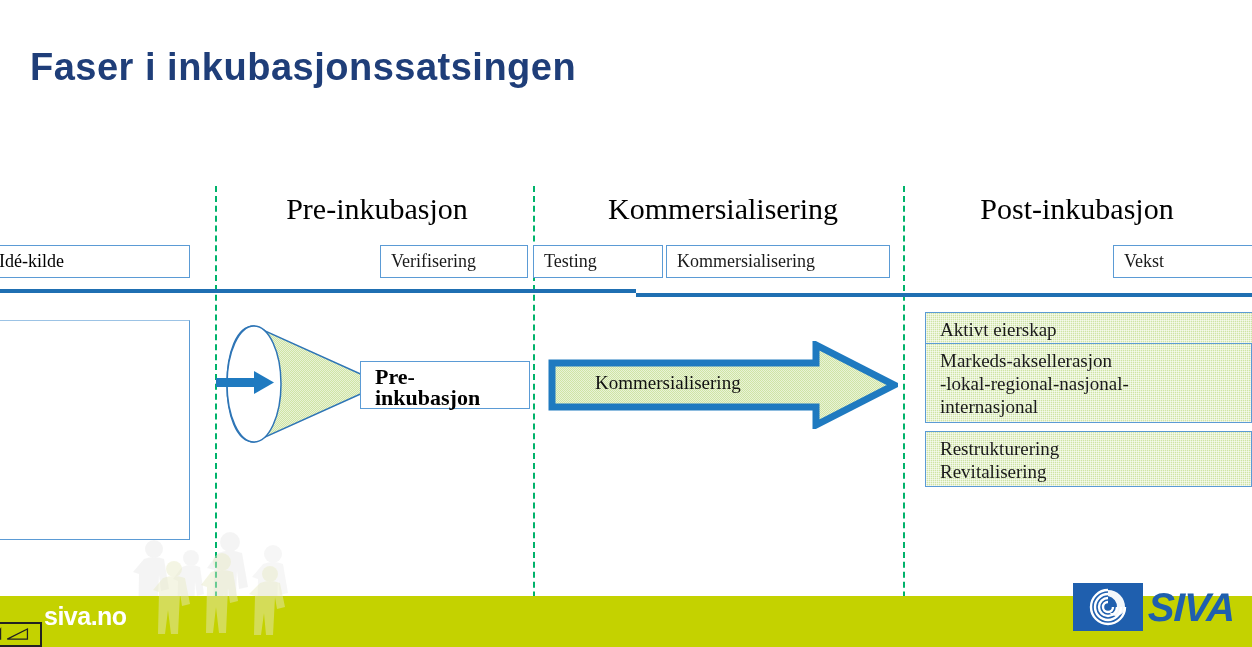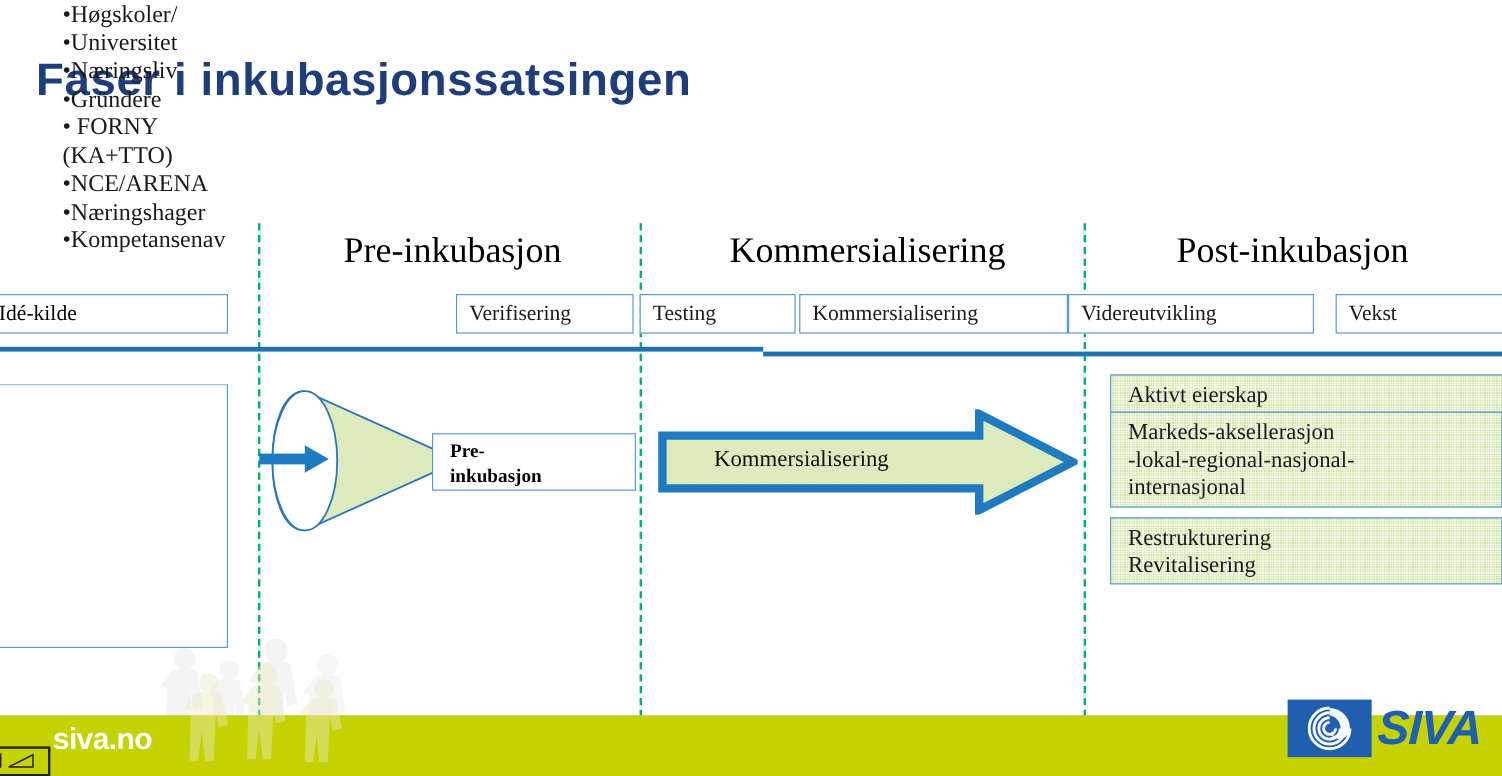--- a/index.html
+++ b/index.html
@@ -128,21 +128,21 @@
   
   #pre-box {
     position: absolute;
     left: 360px;
     top: 361px;
     width: 170px;
     height: 48px;
     box-sizing: border-box;
     border: 1px solid #5B9BD5;
     background: #ffffff;
-    font-size: 16px;
+    font-size: 22px;
     font-weight: bold;
     color: #000;
     line-height: 21px;
     padding: 4px 0 0 14px;
   }
 
   
   #komm-arrow {
     position: absolute;
     left: 548px;
@@ -275,42 +275,28 @@
 
   <div class="stage-box" style="left:380px; width:148px;">
     <span>Verifisering</span>
   </div>
   <div class="stage-box" style="left:533px; width:130px;">
     <span>Testing</span>
   </div>
   <div class="stage-box" style="left:666px; width:224px;">
     <span>Kommersialisering</span>
   </div>
-  <div class="stage-box" style="left:890px; width:205px;">
-    <span>Videreutvikling</span>
-  </div>
   <div class="stage-box" style="left:1113px; width:160px;">
     <span>Vekst</span>
   </div>
 
   <div class="blue-rule" style="left:0px; top:289px; width:636px;"></div>
   <div class="blue-rule" style="left:636px; top:293px; width:616px;"></div>
 
   <div id="src-list-box"></div>
-  <div id="src-list">
-    <div>•Høgskoler/</div>
-    <div>•Universitet</div>
-    <div>•Næringsliv</div>
-    <div>•Gründere</div>
-    <div>•  FORNY</div>
-    <div>(KA+TTO)</div>
-    <div>•NCE/ARENA</div>
-    <div>•Næringshager</div>
-    <div>•Kompetansenav</div>
-  </div>
 
   <svg id="funnel" viewBox="0 0 145 132">
     <defs>
       <pattern id="greenweave" width="2" height="2" patternUnits="userSpaceOnUse">
         <rect width="2" height="2" fill="#CFE4A5"></rect>
         <rect width="1" height="1" fill="#ffffff" opacity="0.55"></rect>
         <rect x="1" y="1" width="1" height="1" fill="#ffffff" opacity="0.55"></rect>
       </pattern>
     </defs>
     <path d="M30 8 C12 8 3 36 3 66 C3 96 12 124 30 124 L141 74 L141 58 Z" fill="url(#greenweave)" stroke="#2E75B6" stroke-width="1.5"></path>

